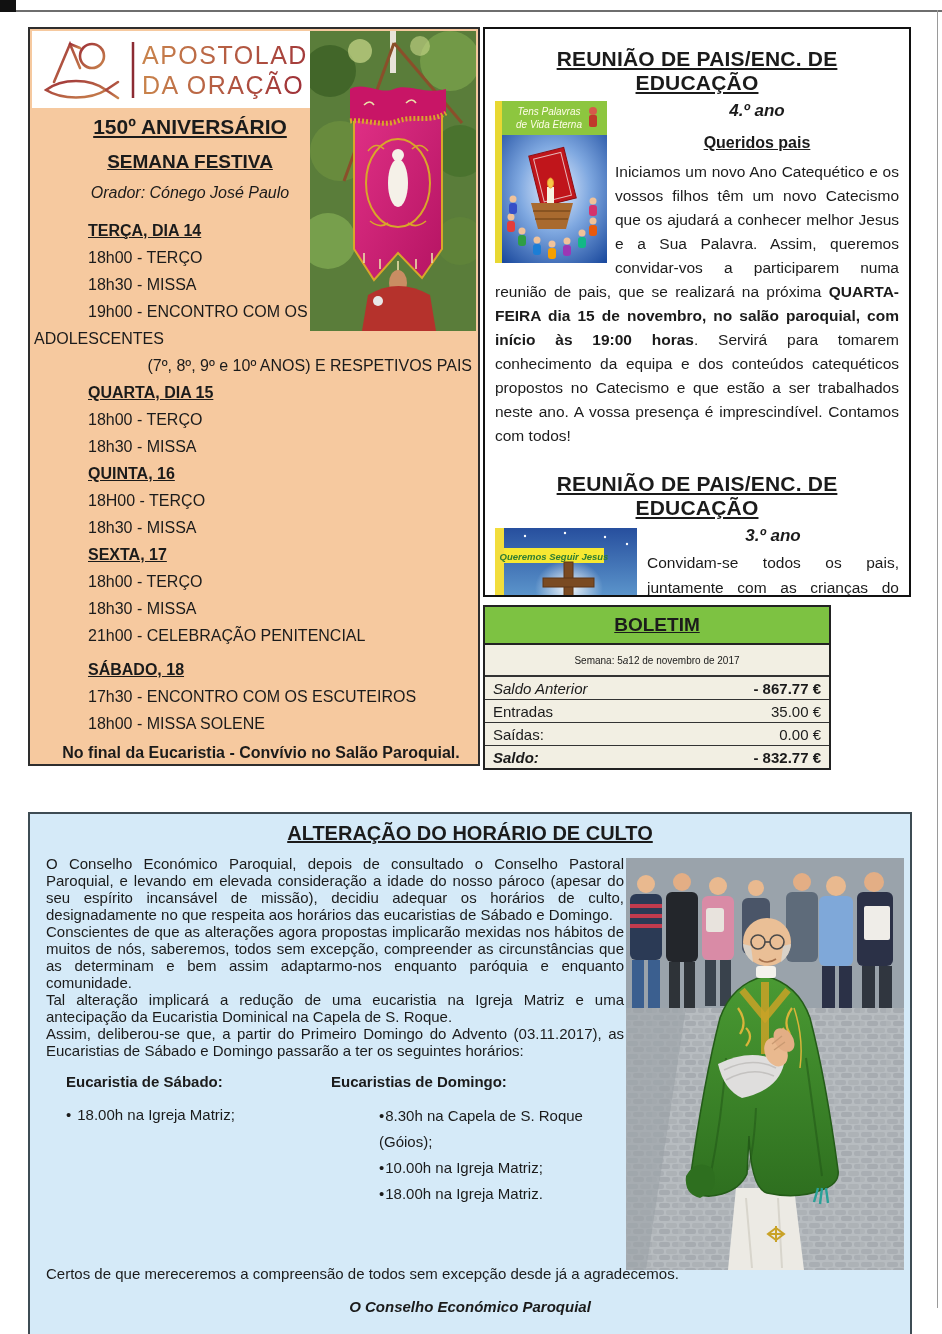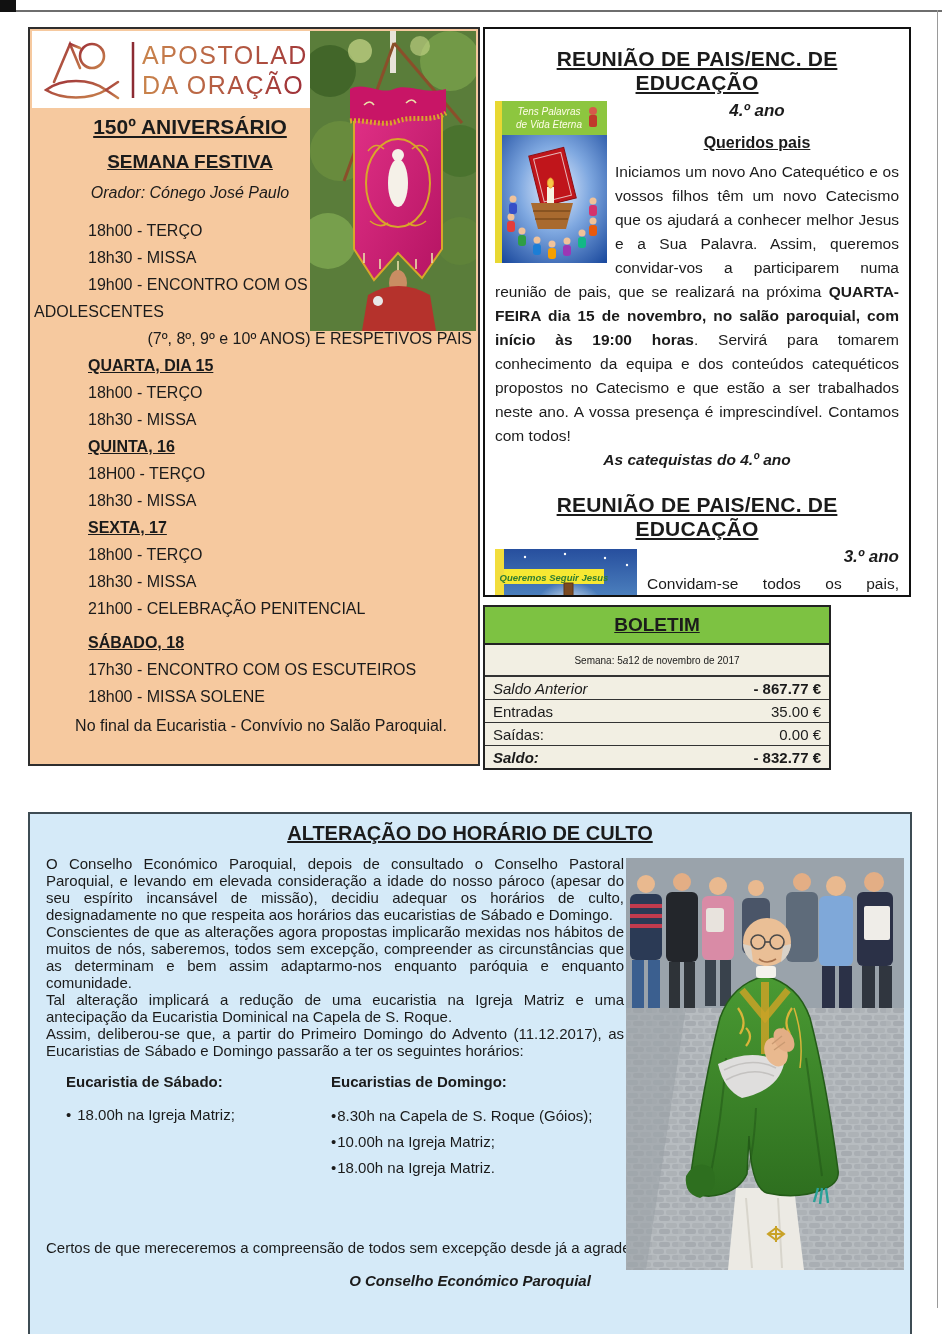--- a/index.html
+++ b/index.html
@@ -20,37 +20,37 @@
              font-size:21px;font-weight:bold;text-decoration:underline;}
   .lb-title2{position:absolute;left:0;top:122px;width:320px;text-align:center;
              font-size:19px;font-weight:bold;text-decoration:underline;}
   .lb-orator{position:absolute;left:0;top:155px;width:320px;text-align:center;
              font-size:16px;font-style:italic;}
   .schedule{position:absolute;left:0;top:188px;width:448px;font-size:16px;line-height:27px;}
   .sched-day{margin-left:58px;font-weight:bold;text-decoration:underline;}
   .sched-item{margin-left:58px;}
   .sched-flush{margin-left:4px;}
   .sched-right{text-align:right;margin-right:6px;}
-  .sched-note{text-align:center;font-weight:normal;padding-left:14px;margin-top:2px;}
+  .sched-note{text-align:center;font-weight:bold;padding-left:14px;margin-top:2px;}
   .gap-top{margin-top:7px;}
 
   
   .box-right{position:absolute;left:483px;top:27px;width:428px;height:570px;box-sizing:border-box;
              background:#fff;border:2px solid #111;padding:12px 10px;overflow:hidden;}
   .rb-title{margin-top:6px;text-align:center;font-size:21px;font-weight:bold;
             text-decoration:underline;letter-spacing:.2px;}
   .rb-title2{clear:both;margin-top:24px;text-align:center;font-size:21px;font-weight:bold;
              text-decoration:underline;letter-spacing:.2px;}
   .m4-cover{float:left;width:112px;height:162px;margin:6px 8px 4px 0;}
   .m4-year{margin-top:6px;text-align:center;font-size:17px;font-weight:bold;font-style:italic;}
   .m4-greet{margin-top:13px;text-align:center;font-size:16px;font-weight:bold;text-decoration:underline;}
   .m4-body{margin-top:8px;font-size:15.5px;line-height:24px;text-align:justify;}
   .m4-sig{margin-top:3px;text-align:center;font-size:15.5px;font-weight:bold;font-style:italic;}
   .m3-cover{float:left;width:142px;height:114px;margin:8px 10px 2px 0;}
-  .m3-year{margin-top:6px;text-align:right;font-size:17px;font-weight:bold;font-style:italic;}
+  .m3-year{margin-top:6px;text-align:center;font-size:17px;font-weight:bold;font-style:italic;}
   .m3-body{margin-top:4px;font-size:15.5px;line-height:25px;text-align:justify;}
   .indent-center{margin-left:120px;}
 
   
   .boletim{position:absolute;left:483px;top:605px;width:348px;box-sizing:border-box;
            border:2px solid #222;background:#F2EFE3;}
   .bt-header{background:#7DC242;border-bottom:2px solid #222;height:36px;
              display:flex;align-items:center;justify-content:center;}
   .bt-header span{font-size:19px;font-weight:bold;text-decoration:underline;}
   .bt-week{height:30px;border-bottom:2px solid #333;display:flex;align-items:center;
@@ -70,21 +70,21 @@
   .nt-photo{position:absolute;right:6px;top:44px;width:278px;height:412px;overflow:hidden;}
   .nt-text{margin-top:10px;width:578px;font-size:15px;line-height:17px;text-align:justify;}
   .nt-text p{margin:0;}
   .nt-cols{display:flex;width:578px;margin-top:14px;font-size:15px;}
   .nt-col1{width:285px;padding-left:20px;box-sizing:border-box;}
   .nt-col2{flex:1;}
   .nt-colhead{font-weight:bold;}
   .nt-col1 ul,.nt-col2 ul{list-style:none;margin:0;padding:0;}
   .nt-col1 li{margin-top:16px;}
   .nt-col1 li::before{content:"•";margin-right:6px;}
-  .nt-col2 li{line-height:26px;}
+  .nt-col2 li{line-height:26px;margin-left:48px;}
   .nt-col2 ul{margin-top:13px;}
   .nt-col2 li::before{content:"•";margin-right:1px;}
   .nt-closing{margin-top:58px;font-size:15px;}
   .nt-sig{margin-top:16px;text-align:center;font-size:15px;font-weight:bold;font-style:italic;}
 </style>
 </head>
 <body>
 
 <div class="page">
   <div class="scan-topline"></div>
@@ -148,20 +148,21 @@
         <path d="M58,264 Q88,246 120,264 L126,300 L52,300 Z" fill="#B5322C"></path>
         <circle cx="68" cy="270" r="5" fill="#E8E8E8"></circle>
       </svg>
     </div>
 
     <div class="lb-title1">150º ANIVERSÁRIO</div>
     <div class="lb-title2">SEMANA FESTIVA</div>
     <div class="lb-orator">Orador: Cónego José Paulo</div>
 
     <div class="schedule">
+      <div class="sched-day">TERÇA, DIA 14</div>
       <div class="sched-item">18h00  - TERÇO</div>
       <div class="sched-item">18h30  -  MISSA</div>
       <div class="sched-item">19h00  - ENCONTRO COM OS</div>
       <div class="sched-flush">ADOLESCENTES</div>
       <div class="sched-right">(7º, 8º, 9º e 10º ANOS) E RESPETIVOS PAIS</div>
       <div class="sched-day">QUARTA, DIA 15</div>
       <div class="sched-item">18h00  - TERÇO</div>
       <div class="sched-item">18h30  -  MISSA</div>
       <div class="sched-day">QUINTA, 16</div>
       <div class="sched-item">18H00  - TERÇO</div>
@@ -223,21 +224,20 @@
             <rect x="14" y="102" width="8" height="11" rx="3" fill="#364FC7"></rect>
           <circle cx="98" cy="100" r="3.5" fill="#F0C29A"></circle>
             <rect x="94" y="104" width="8" height="11" rx="3" fill="#D6336C"></rect>
         </g>
       </svg>
     </div>
 
     <div class="m4-year">4.º ano</div>
     <div class="m4-greet">Queridos pais</div>
     <div class="m4-body"><span>Iniciamos um novo Ano Catequético e os vossos filhos têm um novo Catecismo que os ajudará a conhecer melhor Jesus e a Sua Palavra. Assim, queremos convidar-vos a participarem numa reunião de pais, que se realizará na próxima </span><b>QUARTA-FEIRA dia 15 de novembro, no salão paroquial, com início às 19:00 horas</b><span>. Servirá para tomarem conhecimento da equipa e dos conteúdos catequéticos propostos no Catecismo e que estão a ser trabalhados neste ano. A vossa presença é imprescindível. Contamos com todos!</span></div>
-    <div class="m4-sig">As catequistas do 4.º ano</div>
 
     <div class="rb-title2">REUNIÃO DE PAIS/ENC. DE EDUCAÇÃO</div>
 
     <div class="m3-cover">
       <svg width="142" height="114" viewBox="0 0 142 114">
         <defs>
           <linearGradient id="sky" x1="0" y1="0" x2="0" y2="1">
             <stop offset="0" stop-color="#274F9E"></stop>
               <stop offset="1" stop-color="#7FC4EA"></stop>
           </linearGradient>
@@ -388,21 +388,21 @@
           <path d="M168,150 q10,30 6,60" stroke="#D9B43A" stroke-width="1.5" fill="none"></path>
           <path d="M150,370 l8,6 l-8,6 l-8,-6 Z M150,368 l0,16 M142,376 l16,0" stroke="#C9A227" stroke-width="2" fill="none"></path>
         </g>
       </svg>
     </div>
 
     <div class="nt-text">
       <p>O Conselho Económico Paroquial, depois de consultado o Conselho Pastoral Paroquial, e levando em elevada consideração a idade do nosso pároco (apesar do seu espírito incansável de missão), decidiu adequar os horários de culto, designadamente no que respeita aos horários das eucaristias de Sábado e Domingo.</p>
       <p>Conscientes de que as alterações agora propostas implicarão mexidas nos hábitos de muitos de nós, saberemos, todos sem excepção, compreender as circunstâncias que as determinam e bem assim adaptarmo-nos enquanto paróquia e enquanto comunidade.</p>
       <p>Tal alteração implicará a redução de uma eucaristia na Igreja Matriz e uma antecipação da Eucaristia Dominical na Capela de S. Roque.</p>
-      <p>Assim, deliberou-se que, a partir do Primeiro Domingo do Advento (11.12.2017), as Eucaristias de Sábado e Domingo passarão a ter os seguintes horários:</p>
+      <p>Assim, deliberou-se que, a partir do Primeiro Domingo do Advento (03.11.2017), as Eucaristias de Sábado e Domingo passarão a ter os seguintes horários:</p>
     </div>
 
     <div class="nt-cols">
       <div class="nt-col1">
         <div class="nt-colhead">Eucaristia de Sábado:</div>
         <ul>
           <li>18.00h na Igreja Matriz;</li>
         </ul>
       </div>
       <div class="nt-col2">

